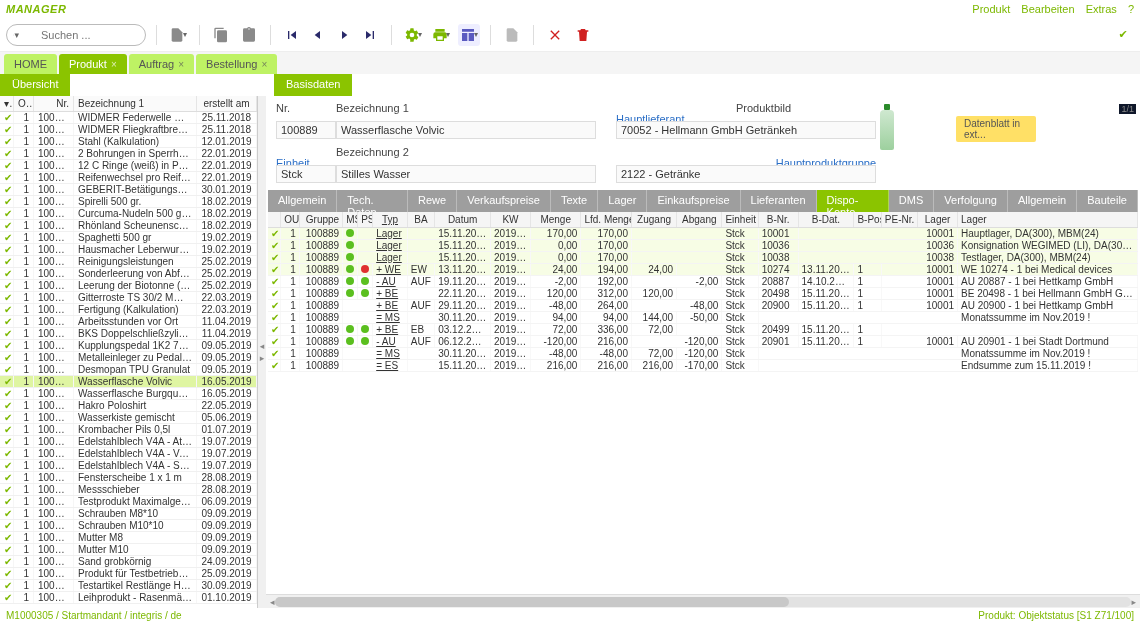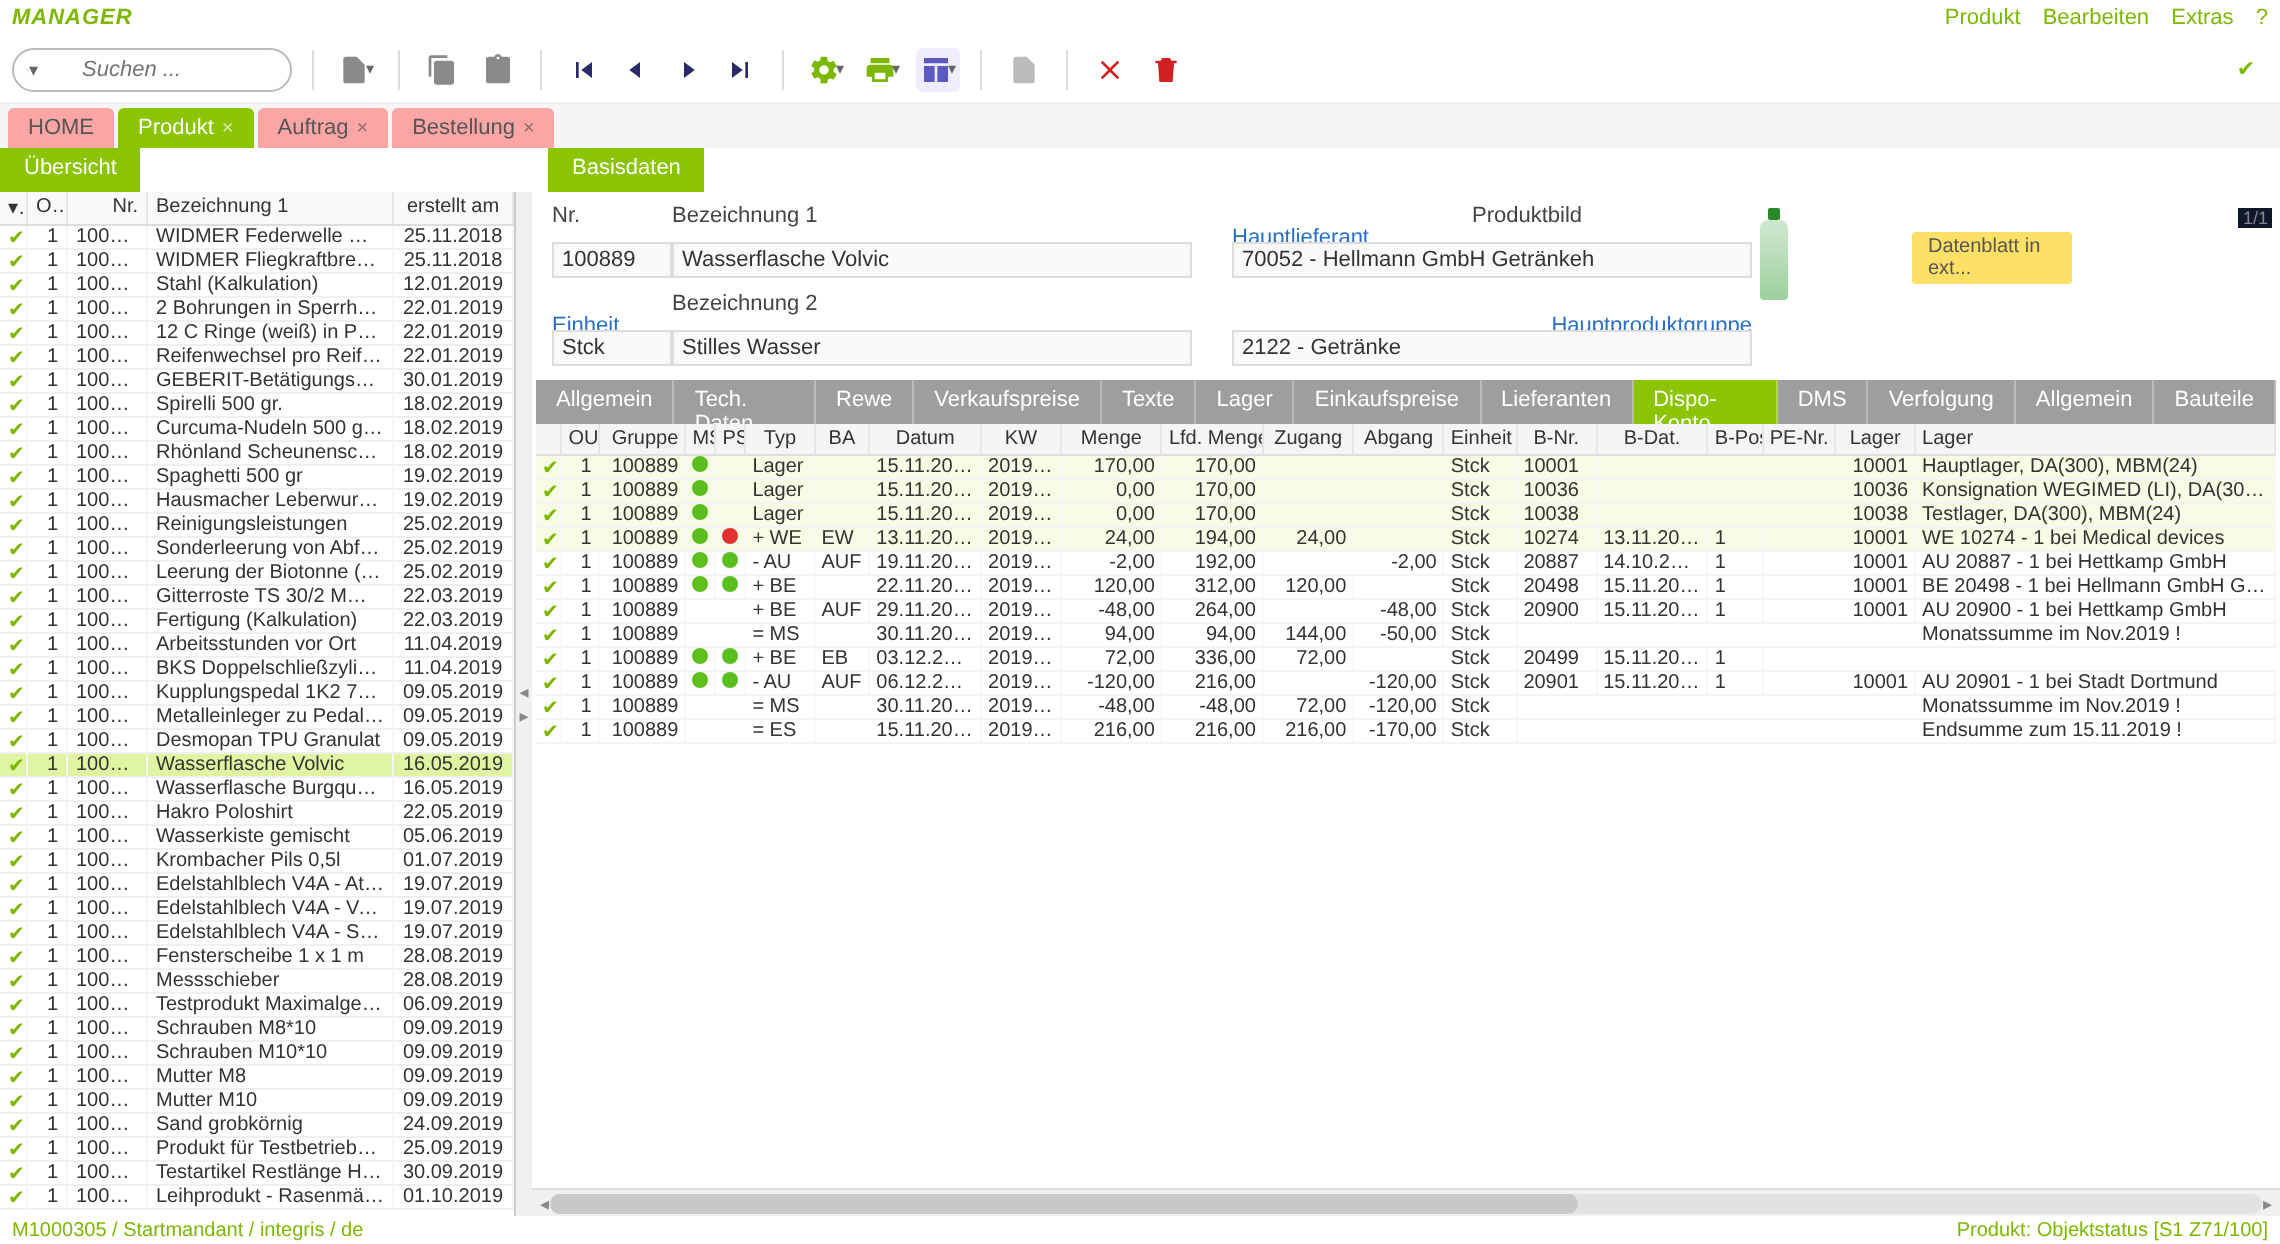--- a/index.html
+++ b/index.html
@@ -4,28 +4,28 @@
 <style>
   * { box-sizing: border-box; }
   html, body { margin:0; padding:0; font-family: Arial, sans-serif; font-size:11px; color:#333; background:#fff; }
   .app { width:1140px; height:622px; display:flex; flex-direction:column; overflow:hidden; position:relative;}
   .titlebar { height:18px; display:flex; justify-content:space-between; align-items:center; padding:0 6px; color:#7cb800; font-size:11px; }
   .titlebar .title { font-weight:bold; font-style:italic; letter-spacing:0.5px;}
   .titlebar .right a { color:#7cb800; text-decoration:none; margin-left:8px; font-size:11px;}
   .toolbar { height:34px; display:flex; align-items:center; padding:2px 6px; gap:6px; border-bottom:1px solid #eee;}
   .search-wrap { display:flex; align-items:center; border:1px solid #bbb; border-radius:12px; height:22px; padding:0 6px; width:140px; background:#fff;}
   .search-wrap svg { width:12px; height:12px; fill:#888;}
-  .search-wrap input { border:none; outline:none; font-size:11px; width:100px; margin-left:20px;font-style:italic;}
+  .search-wrap input { border:none; outline:none; font-size:11px; width:100px; margin-left:20px;}
   .tb-group { display:flex; align-items:center; gap:4px;}
   .tb-sep { width:1px; height:20px; background:#ddd; margin:0 4px;}
   .tb-btn { width:22px; height:22px; display:flex; align-items:center; justify-content:center; cursor:pointer; border-radius:3px;}
   .tb-btn svg { width:16px; height:16px;}
   .tb-btn .chev { font-size:8px; color:#666; margin-left:-2px;}
   .tabbar { height:22px; background:#f5f5f5; display:flex; align-items:flex-end; padding-left:4px;}
-  .tab { padding:4px 10px; font-size:11px; color:#555; background:#fca5a5; border-radius:3px 3px 0 0; margin-right:2px; cursor:pointer; display:flex; align-items:center; gap:4px;}
+  .tab { padding:4px 10px; font-size:11px; color:#555; background:#bef264; border-radius:3px 3px 0 0; margin-right:2px; cursor:pointer; display:flex; align-items:center; gap:4px;}
   .tab.active { background:#8bc400; color:#fff;}
   .tab .x { color:inherit; opacity:.7; font-size:10px;}
   .subtab-row { display:flex; height:22px;}
   .subtab { padding:4px 12px; font-size:11px; background:#8bc400; color:#fff; cursor:pointer;}
   .body-row { flex:1; display:flex; overflow:hidden;}
   .left-pane { width:258px; display:flex; flex-direction:column; border-right:1px solid #ccc;}
   .left-header-row { display:flex; background:#fafafa; border-bottom:1px solid #ddd; font-size:10px;}
   .lh { padding:2px 4px; border-right:1px solid #e5e5e5; white-space:nowrap; overflow:hidden; text-overflow:ellipsis; text-align:center;}
   .lh.c0{width:14px;} .lh.c1{width:20px;} .lh.c2{width:40px;text-align:right;} .lh.c3{flex:1;text-align:left;} .lh.c4{width:60px;}
   .left-grid { flex:1; overflow-y:auto; }
@@ -56,21 +56,21 @@
   .dot { width:8px;height:8px;border-radius:50%; display:inline-block;}
   .dot.g{background:#5bbf1f;} .dot.r{background:#e03030;}
   .num { text-align:right;}
   .hscroll { height:14px; background:#f0f0f0; border-top:1px solid #ddd; display:flex; align-items:center; padding:0 4px;}
   .hscroll .track{flex:1;height:10px;background:#e2e2e2;border-radius:5px;position:relative;}
   .hscroll .thumb{position:absolute;left:0;width:60%;height:10px;background:#c8c8c8;border-radius:5px;}
   .statusbar { height:14px; display:flex; justify-content:space-between; align-items:center; padding:0 6px; color:#7cb800; font-size:10px;}
   .page-ind { position:absolute; top:104px; right:4px; font-size:9px; color:#888; background:#0f172a; padding:0 2px;}
   
   .w-chk{width:14px;} .w-ou{width:20px;} .w-grp{width:48px;text-align:right;} .w-ms{width:16px;} .w-ps{width:16px;}
-  .w-typ{width:38px;} .w-ba{width:30px;} .w-dat{width:62px;} .w-kw{width:44px;}
+  .w-typ{width:38px;text-decoration:underline;} .w-ba{width:30px;} .w-dat{width:62px;} .w-kw{width:44px;}
   .w-menge{width:56px;} .w-lfd{width:56px;} .w-zug{width:50px;} .w-abg{width:50px;}
   .w-ein{width:40px;} .w-bnr{width:44px;} .w-bdat{width:62px;} .w-bpos{width:30px;} .w-pe{width:40px;}
   .w-lag{width:44px;} .w-lagtxt{flex:1;min-width:180px;text-align:left;}
 </style>
 </head>
 <body>
 <div class="app">
 
 <div class="titlebar">
   <span class="title">MANAGER</span>

